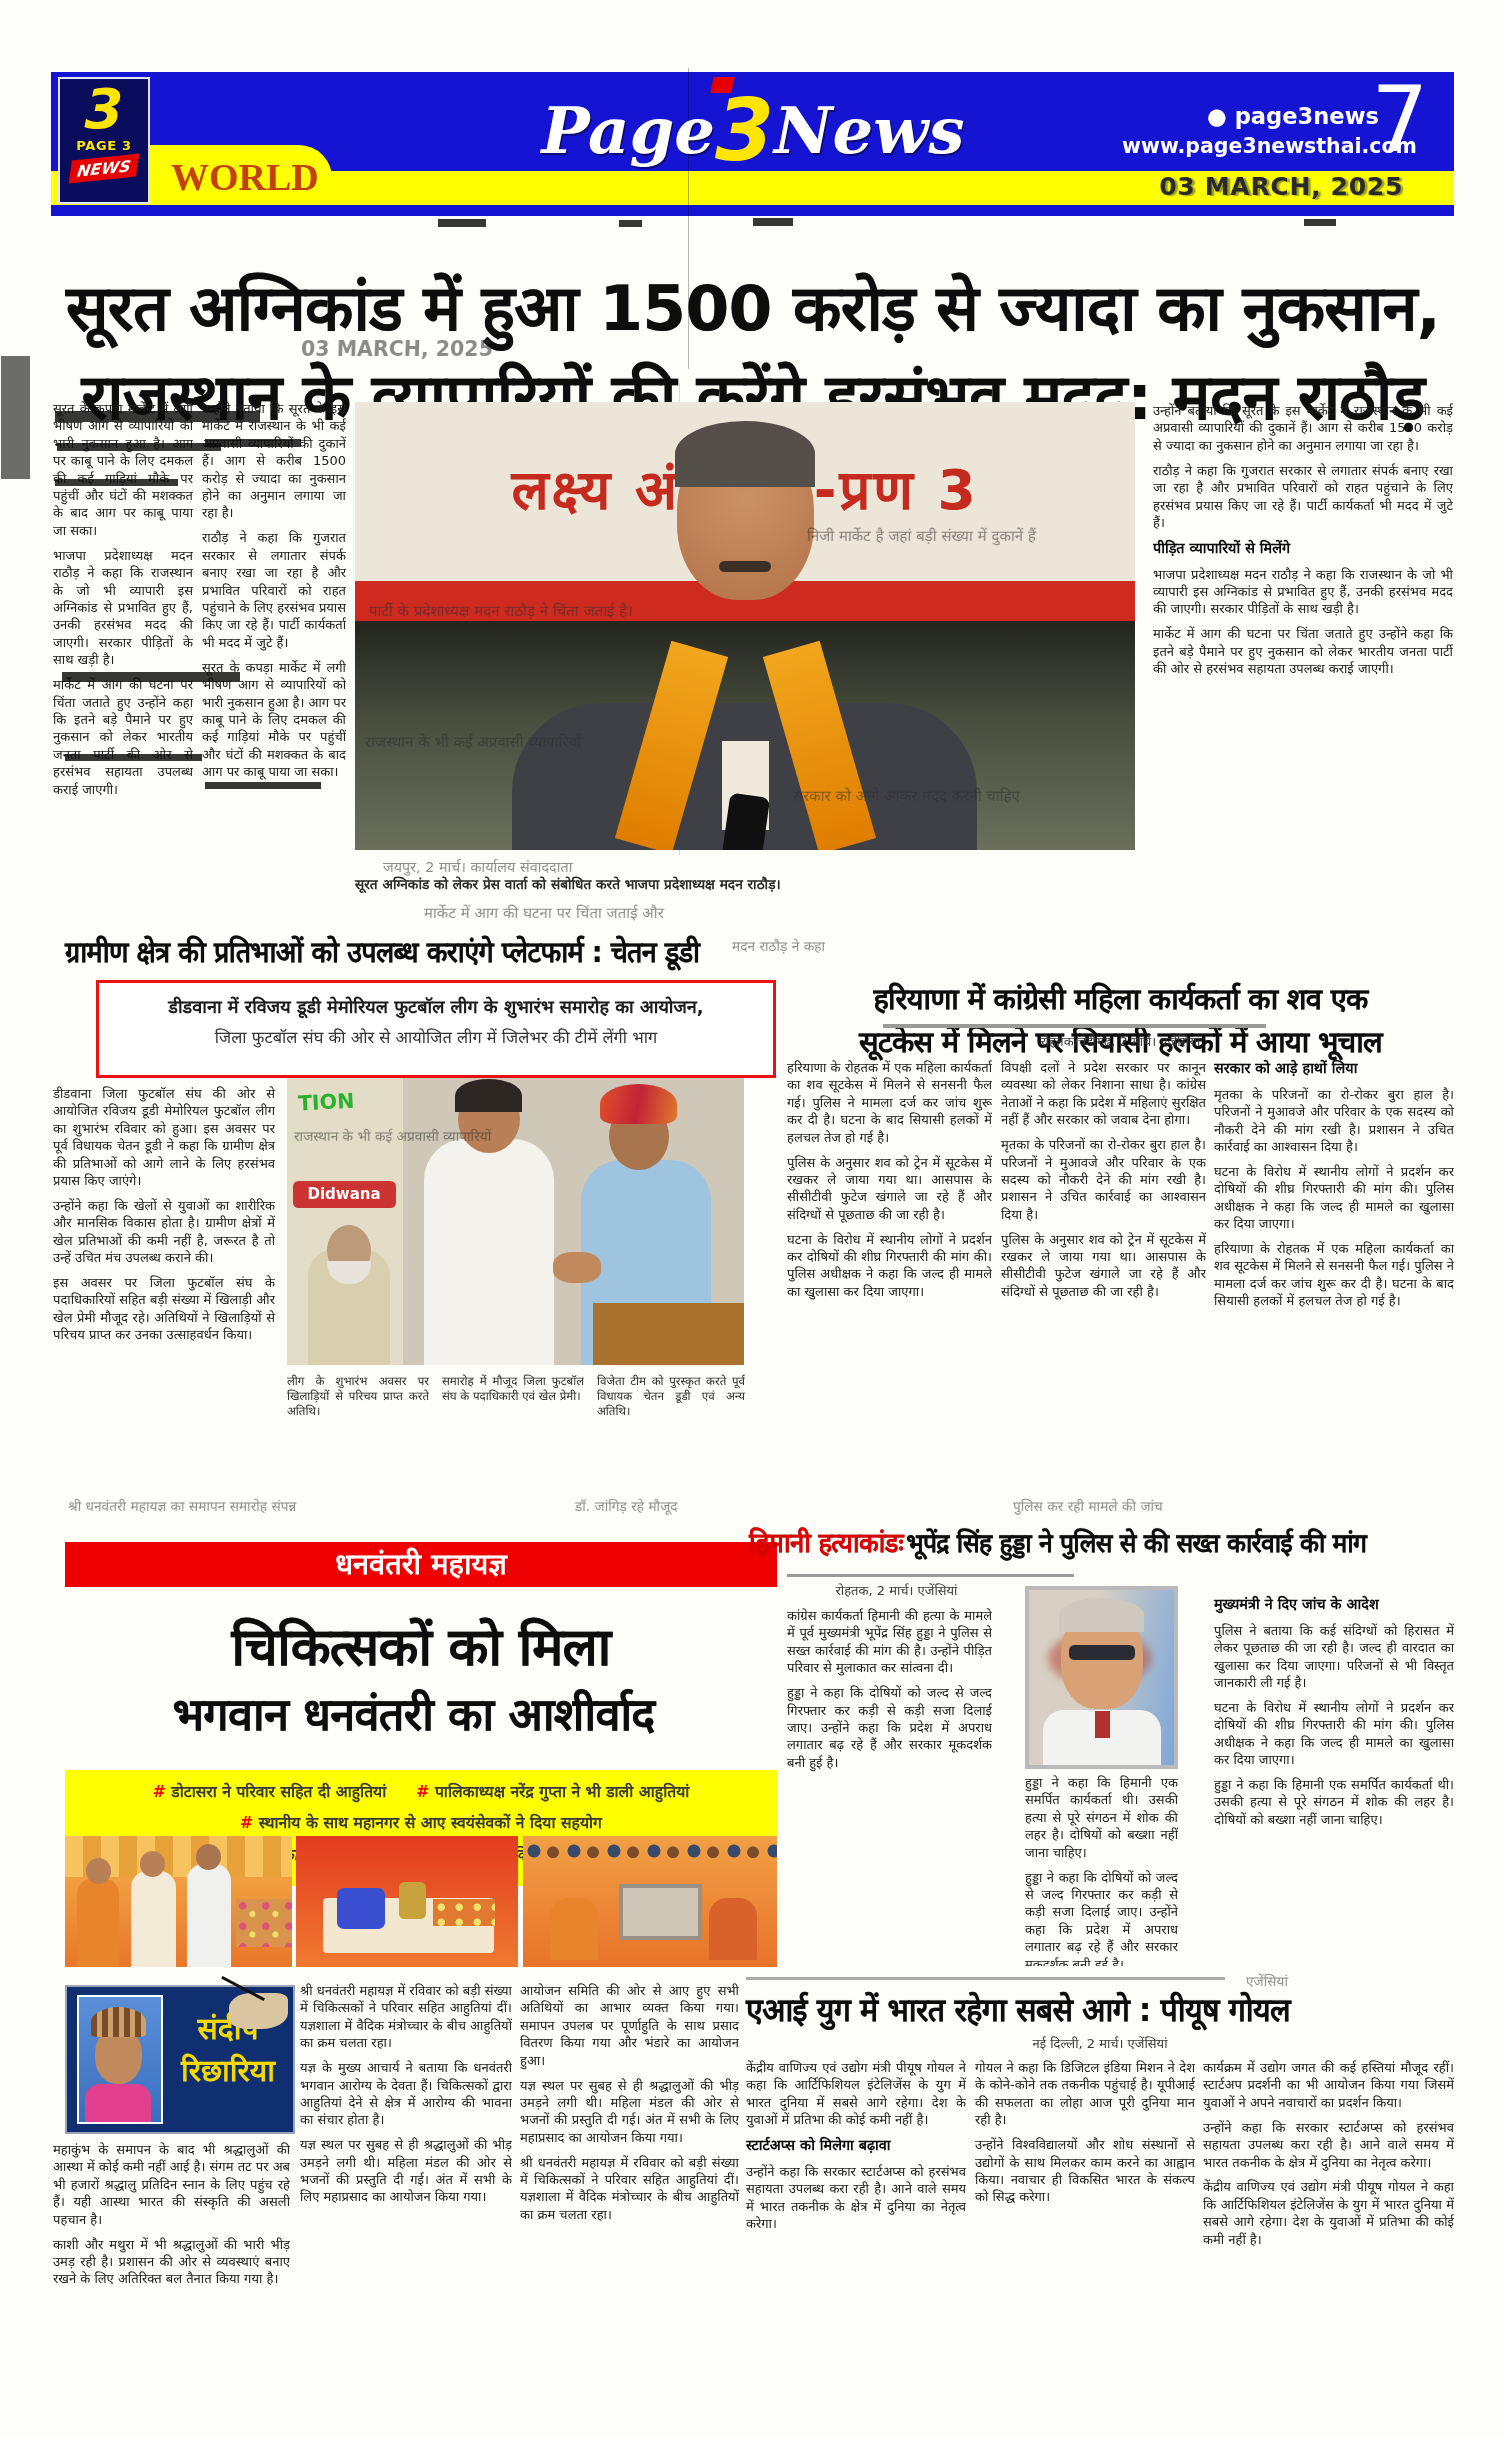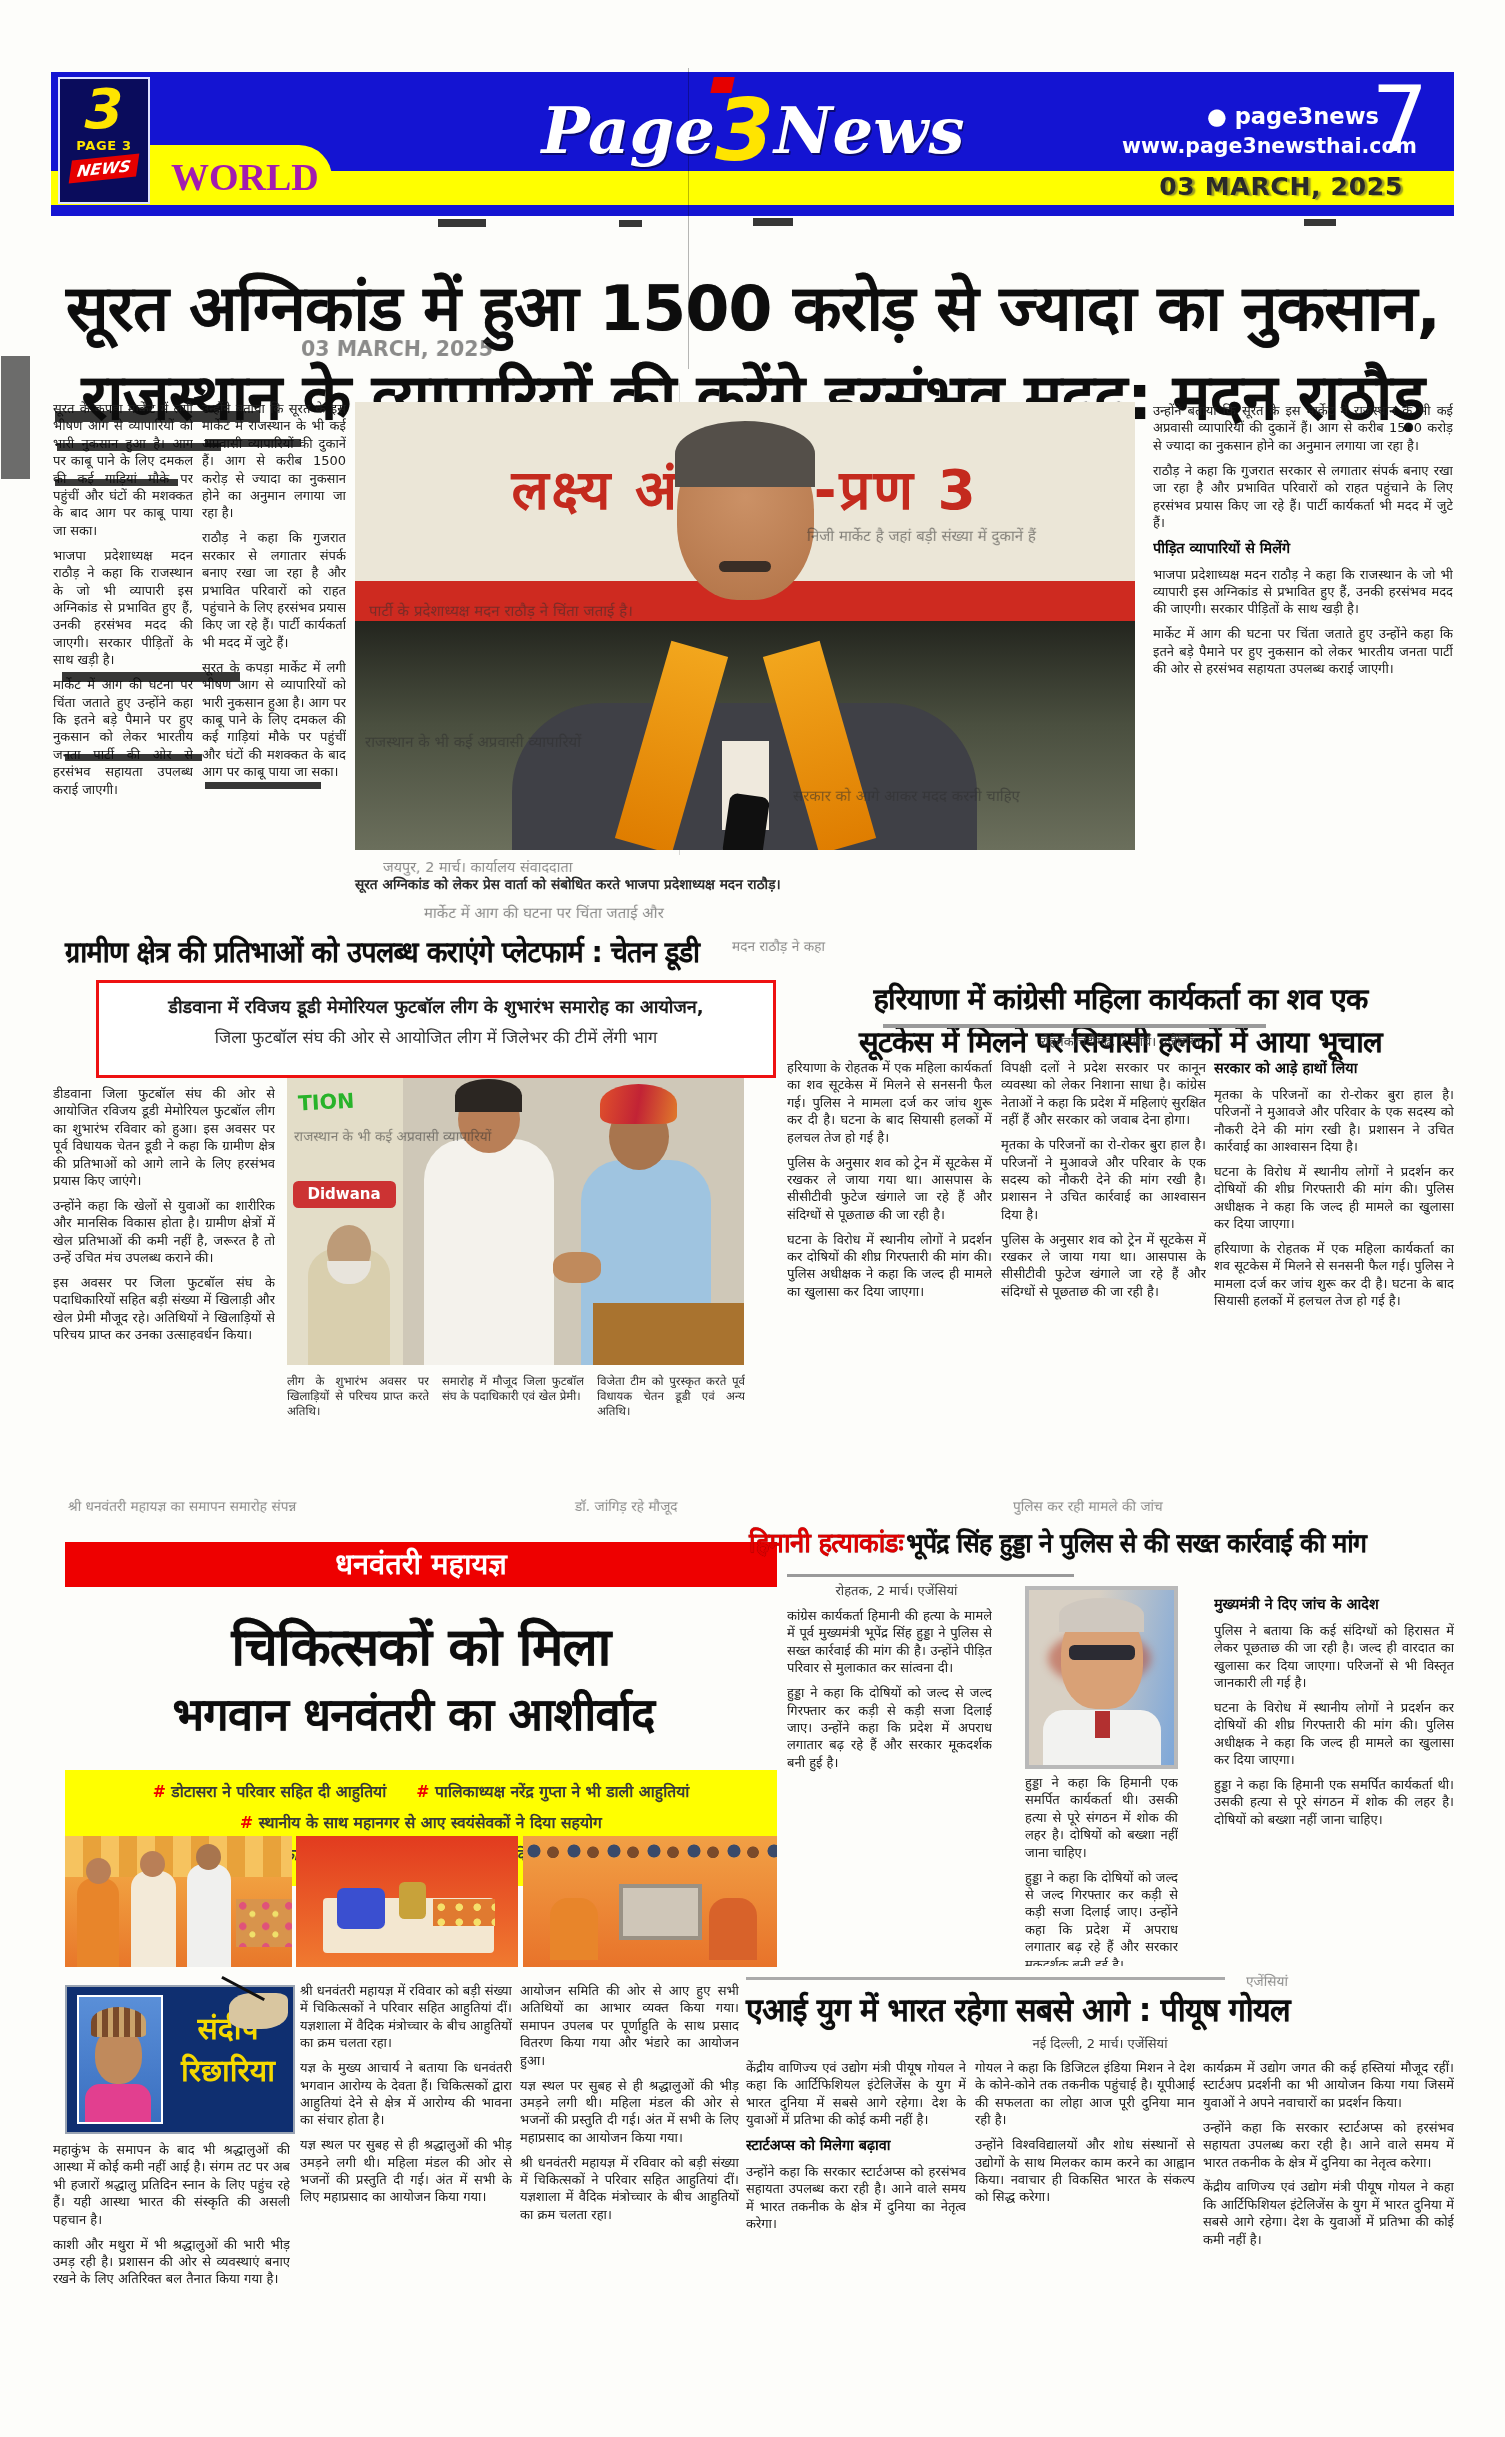--- a/index.html
+++ b/index.html
@@ -5,21 +5,21 @@
   html,body{margin:0;padding:0;background:#ffffff;}
   #page{position:relative;width:1506px;height:2438px;background:#fdfdfa;overflow:hidden;
         font-family:"DejaVu Sans",sans-serif;color:#1c1c1c;}
   .abs{position:absolute;}
   
   .band{background:#1414d2;}
   .mast-title{font-family:"DejaVu Serif",serif;font-style:italic;font-weight:bold;color:#ffffff;
               text-shadow:1.4px 1.4px 0 rgba(0,0,0,.45);}
   .mast-3{color:#ffe400;font-style:italic;font-weight:bold;position:relative;}
   .flag{position:absolute;width:20.5px;height:16.4px;background:#e60000;left:-2.7px;top:-4.1px;transform:skewX(-12deg);}
-  .world{font-family:"Liberation Serif",serif;font-weight:bold;color:#a21caf;}
+  .world{font-family:"Liberation Serif",serif;font-weight:bold;color:#c2410c;}
   
   .hl{font-weight:800;color:#0d0d0d;letter-spacing:-0.7px;text-shadow:0 0 0.7px rgba(0,0,0,.6);}
   .hl-c{text-align:center;margin-top:48px;}
   
   .col{font-size:13px;line-height:1.34;text-align:justify;color:#232323;
        filter:blur(0.3px) contrast(1.05);}
   .col p{margin:0 0 7.5px 0;}
   .sub{font-weight:bold;font-size:14.4px;color:#111;}
   .byline{font-size:13px;color:#3a3a3a;filter:blur(0.2px);}
   .ghost{color:#2e2e2e;opacity:.55;filter:blur(0.5px);transform:skewX(-2deg);white-space:nowrap;}

